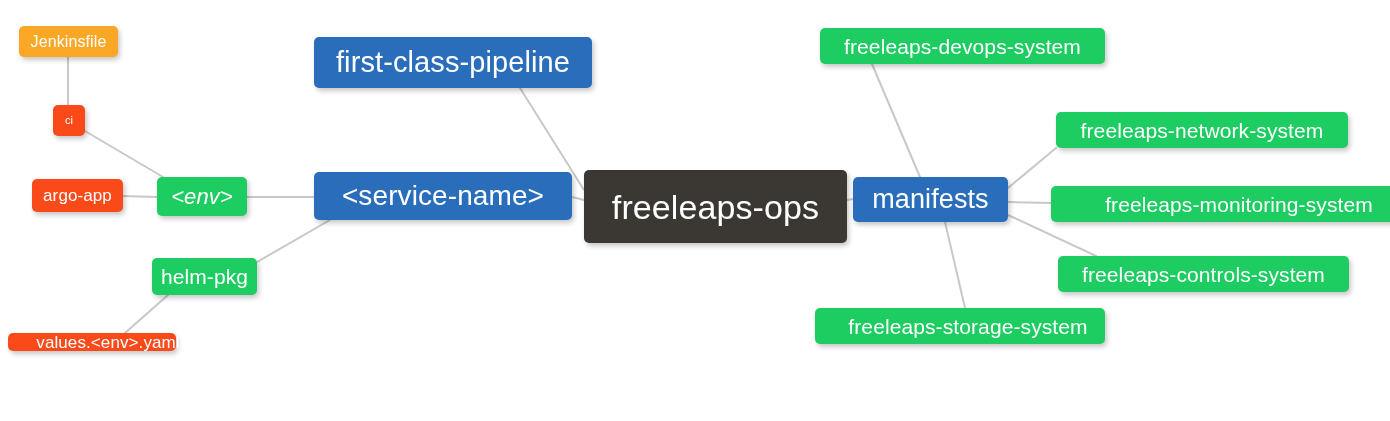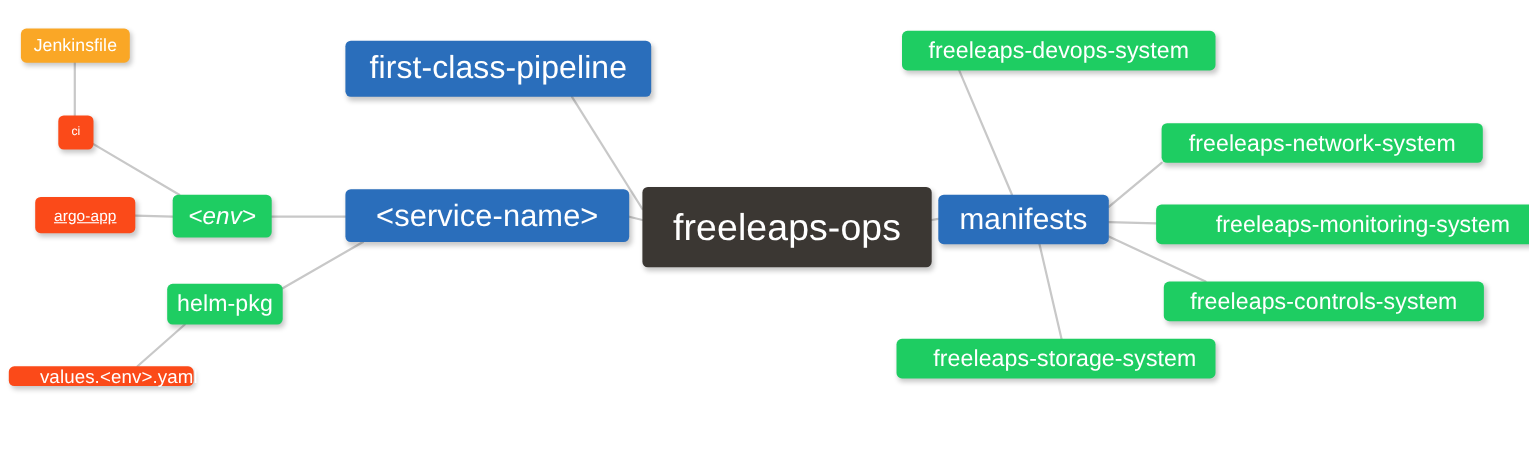--- a/index.html
+++ b/index.html
@@ -84,21 +84,21 @@
       </div>
       <div class="node" style="left: 152px; top: 258px; width: 105px; height: 37px; background: rgb(30, 205, 98); font-size: 21px; color: rgb(255, 255, 255);">
         <span class="node-label">helm-pkg</span>
       </div>
       <div class="node" style="left: 19px; top: 26px; width: 99px; height: 31px; background: rgb(250, 167, 38); font-size: 16px; color: rgb(255, 255, 255);">
         <span class="node-label">Jenkinsfile</span>
       </div>
       <div class="node" style="left: 53px; top: 105px; width: 32px; height: 31px; background: rgb(251, 74, 25); font-size: 11px; color: rgb(255, 255, 255);">
         <span class="node-label">ci</span>
       </div>
-      <div class="node" style="left: 32px; top: 179px; width: 91px; height: 33px; background: rgb(251, 74, 25); font-size: 14px; color: rgb(255, 255, 255); text-decoration: underline;">
+      <div class="node" style="left: 32px; top: 179px; width: 91px; height: 33px; background: rgb(251, 74, 25); font-size: 17px; color: rgb(255, 255, 255);">
         <span class="node-label">argo-app</span>
       </div>
       <div class="node" style="left: 8px; top: 333px; width: 168px; height: 18px; background: rgb(251, 74, 25); font-size: 17px; color: rgb(255, 255, 255); padding-left: 32px;">
         <span class="node-label">values.&lt;env&gt;.yaml</span>
       </div>
       <div class="node" style="left: 800px; top: 28px; width: 285px; height: 36px; background: rgb(30, 205, 98); font-size: 21px; color: rgb(255, 255, 255); margin-left: 20px;">
         <span class="node-label">freeleaps-devops-system</span>
       </div>
       <div class="node" style="left: 1056px; top: 112px; width: 292px; height: 36px; background: rgb(30, 205, 98); font-size: 21px; color: rgb(255, 255, 255);">
         <span class="node-label">freeleaps-network-system</span>

